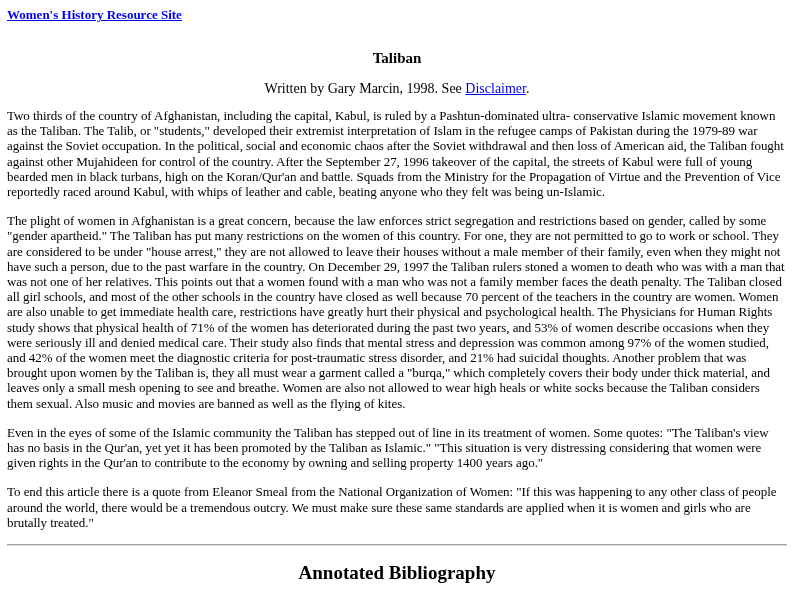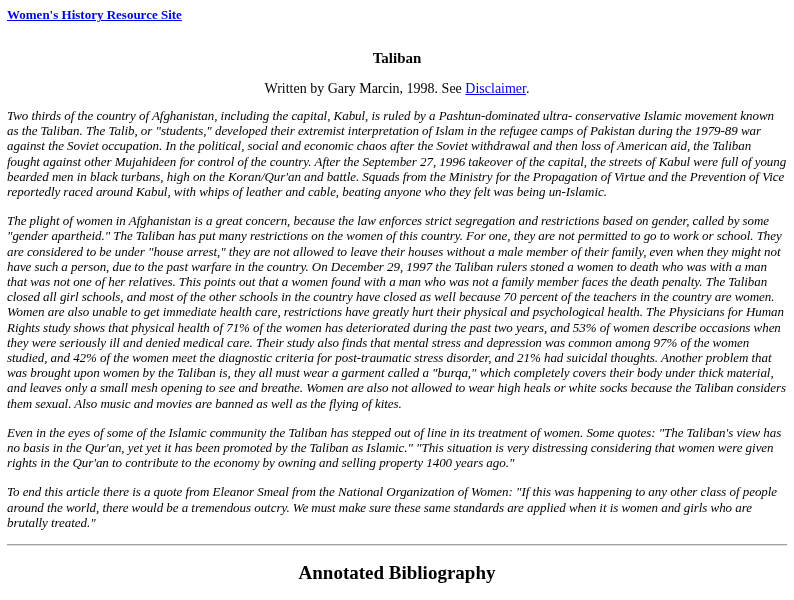--- a/index.html
+++ b/index.html
@@ -46,21 +46,20 @@
       text-align: center;
       font-size: 14px;
       line-height: 12px;
       margin: 14px 0 0 0;
     }
     p.body-para {
       margin: 14px 0 0 0;
       font-size: 13px;
       line-height: 15.2px;
       letter-spacing: -0.05px;
-      font-style: italic;
     }
     p.body-para.first {
       margin-top: 13px;
     }
     hr.divider {
       border: none;
       border-top: 1px solid #a0a0a0;
       border-bottom: 1px solid #e0e0e0;
       margin: 14px 0 0 0;
       height: 0;

